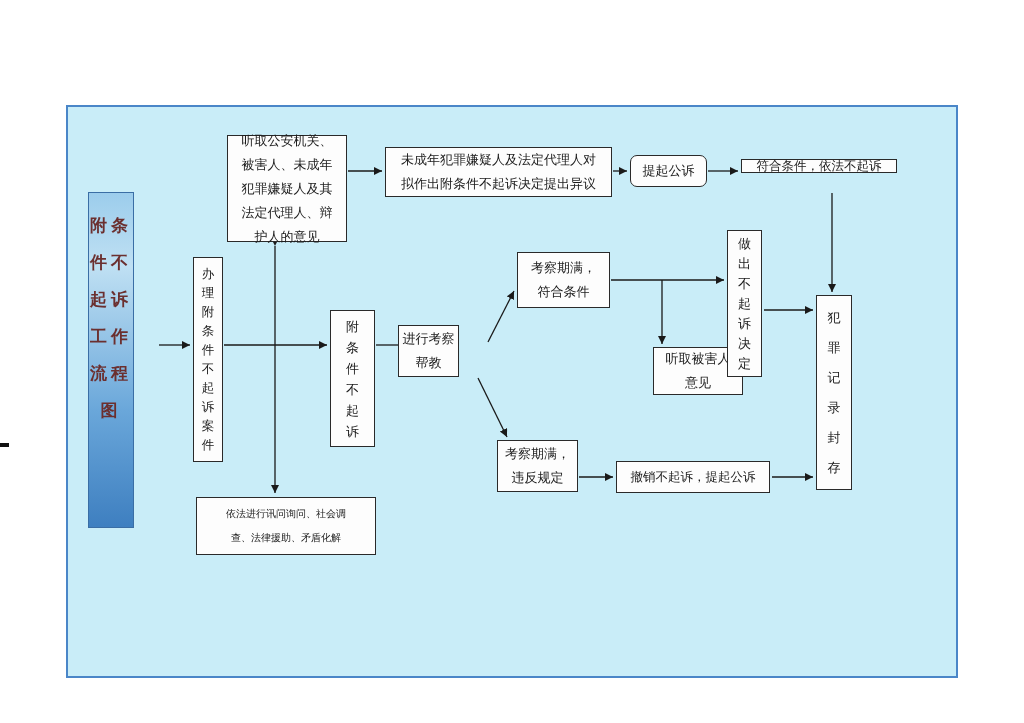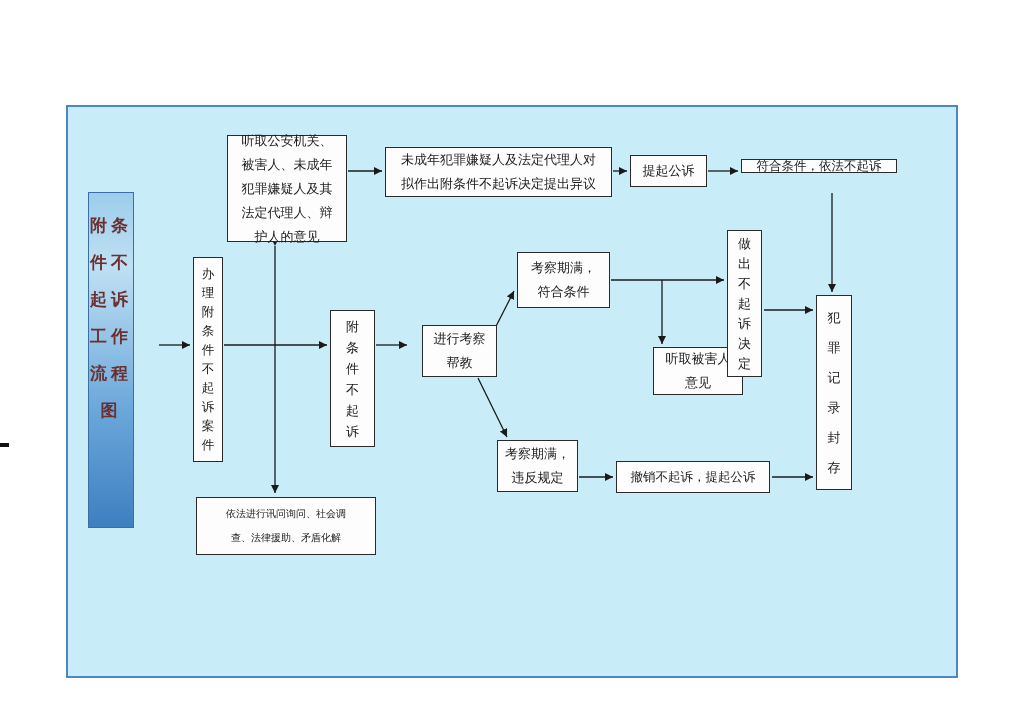--- a/index.html
+++ b/index.html
@@ -67,24 +67,24 @@
     letter-spacing: 4px;
     line-height: 37px;
     color: #6b2f2f;
     text-align: center;
     white-space: pre-line;
   }
   
   #n-handle      { left:193px; top:257px; width:30px;  height:205px; line-height:19px; font-size:12.5px; }
   #n-listen      { left:227px; top:135px; width:120px; height:107px; font-size:13px; }
   #n-objection   { left:385px; top:147px; width:227px; height:50px;  font-size:13px; }
-  #n-prosecute   { left:630px; top:155px; width:77px;  height:32px; }
+  #n-prosecute   { left:630px; top:155px; width:77px;  height:32px;border-radius:7px; }
   #n-meet        { left:741px; top:159px; width:156px; height:14px;  font-size:12.5px; }
   #n-conditional { left:330px; top:310px; width:45px;  height:137px; line-height:21px; }
-  #n-inspection  { left:422px; top:325px; width:75px;  height:52px; }
+  #n-inspection  { left:398px; top:325px; width:61px;  height:52px; }
   #n-expire-meet { left:517px; top:252px; width:93px;  height:56px; }
   #n-victim      { left:653px; top:347px; width:90px;  height:48px; }
   #n-decision    { left:727px; top:230px; width:35px;  height:147px; line-height:20px; }
   #n-seal        { left:816px; top:295px; width:36px;  height:195px; line-height:30px; }
   #n-violate     { left:497px; top:440px; width:81px;  height:52px; }
   #n-revoke      { left:616px; top:461px; width:154px; height:32px;  font-size:12.5px; }
   #n-legal       { left:196px; top:497px; width:180px; height:58px;  font-size:10px; }
   #scan-artifact {
     position: absolute;
     left: 0;

